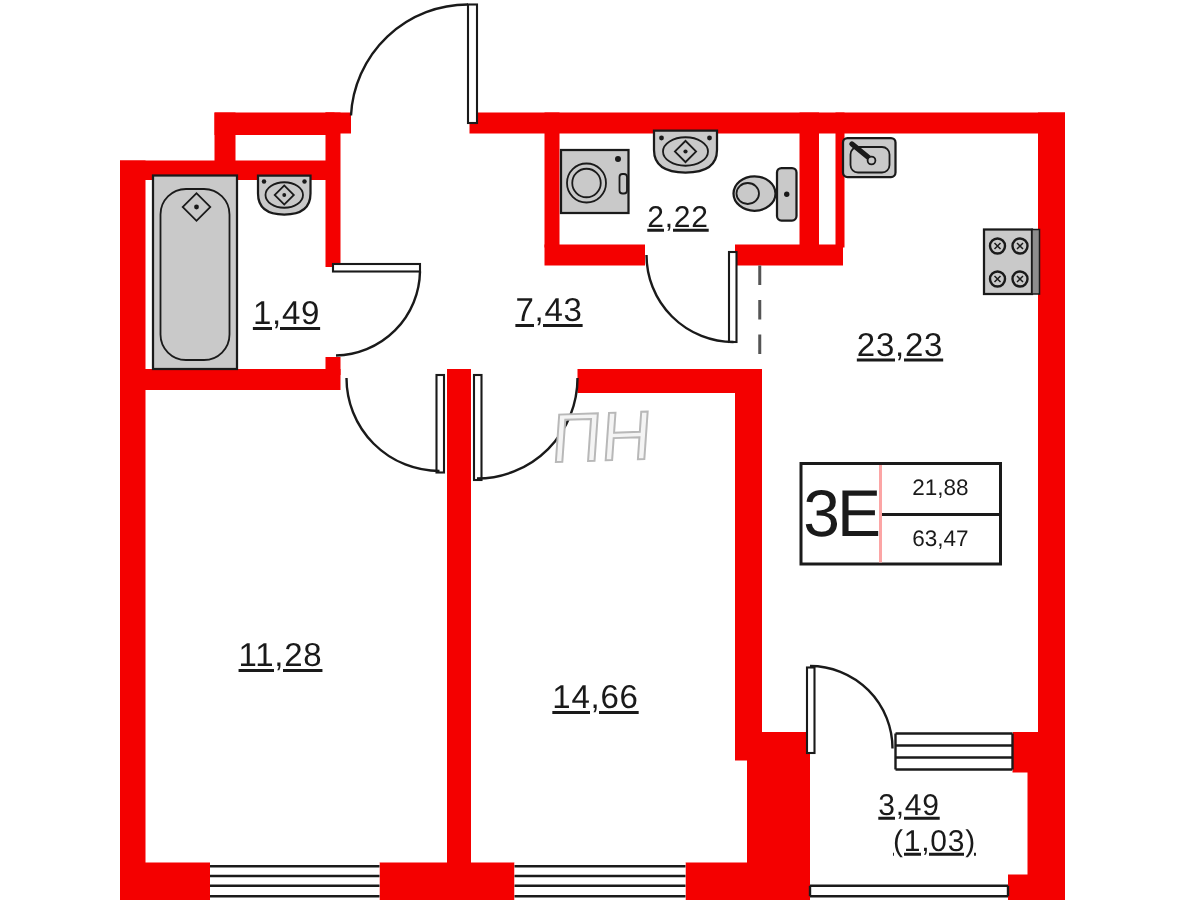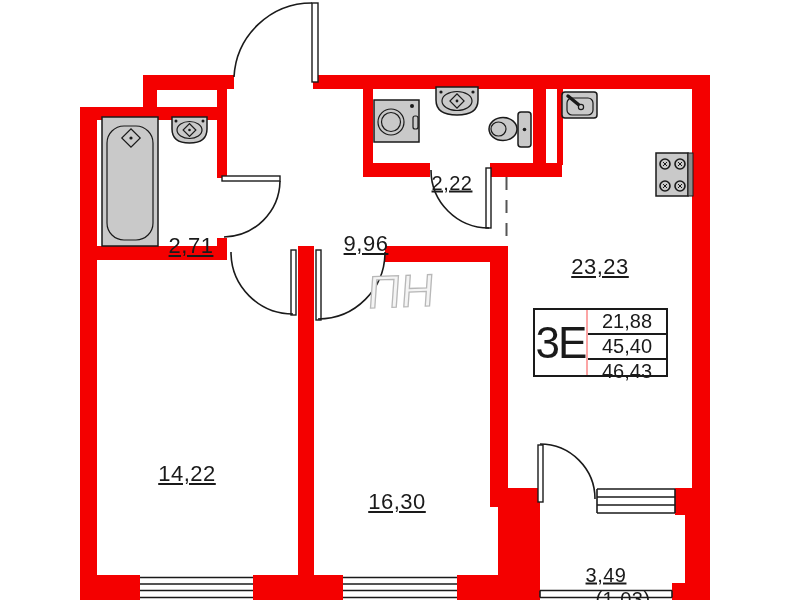--- a/index.html
+++ b/index.html
@@ -10,35 +10,34 @@
   #plan svg{position:absolute;left:0;top:0;}
   .wall{fill:var(--wall,#f40000);}
   .blk{stroke:#1a1a1a;stroke-width:1.6;fill:none;}
   .leaf{fill:#ffffff;stroke:#1a1a1a;stroke-width:1.4;}
   .fix{fill:var(--fixture,#c9c9c9);stroke:#1a1a1a;stroke-width:1.5;}
   .fixthin{fill:var(--fixture,#c9c9c9);stroke:#1a1a1a;stroke-width:1.2;}
   .area-label{
     position:absolute;transform:translate(-50%,-50%);
     font-size:22px;text-decoration:underline;white-space:nowrap;
     letter-spacing:0.5px;
-    margin-top:37px;
   }
   .area-label.small{font-size:20px;}
   #info-box{
     position:absolute;left:533px;top:308px;width:135px;height:69px;
     display:flex;border:2px solid #1a1a1a;background:#fff;box-sizing:border-box;
   }
   #info-type{
     width:53px;display:flex;align-items:center;justify-content:center;
     font-size:44px;letter-spacing:-2px;border-right:2px solid #fca5a5;box-sizing:border-box;
   }
   #info-rows{flex:1;display:flex;flex-direction:column;}
   #info-rows .irow{
     flex:1;display:flex;align-items:center;justify-content:center;
-    font-size:20px;border-bottom:2px solid #1a1a1a;box-sizing:border-box;
+    font-size:15px;border-bottom:2px solid #1a1a1a;box-sizing:border-box;
   }
   #info-rows .irow:last-child{border-bottom:none;}
   #watermark{
     position:absolute;left:368px;top:266px;font-size:46px;line-height:1.1;
     color:#f4f4f4;-webkit-text-stroke:1.3px #b8b8b8;
     transform:skewX(-6deg) rotate(-2deg);user-select:none;
   }
 </style>
 </head>
 <body>
@@ -190,33 +189,32 @@
       </g>
       <g stroke="#1a1a1a" stroke-width="1">
         <path d="M 663,162 l 4,4 M 667,162 l -4,4"></path>
         <path d="M 678,162 l 4,4 M 682,162 l -4,4"></path>
         <path d="M 663,184 l 4,4 M 667,184 l -4,4"></path>
         <path d="M 678,184 l 4,4 M 682,184 l -4,4"></path>
       </g>
     </g>
   </svg>
 
-  <div class="area-label" style="left:191px;top:209px">2,71</div>
-  <div class="area-label" style="left:366px;top:207px">9,96</div>
+  <div class="area-label" style="left:191px;top:209px">1,49</div>
+  <div class="area-label" style="left:366px;top:207px">7,43</div>
   <div class="area-label small" style="left:452px;top:146px">2,22</div>
   <div class="area-label" style="left:600px;top:230px">23,23</div>
-  <div class="area-label" style="left:187px;top:437px">14,22</div>
-  <div class="area-label" style="left:397px;top:465px">16,30</div>
+  <div class="area-label" style="left:187px;top:437px">11,28</div>
+  <div class="area-label" style="left:397px;top:465px">14,66</div>
   <div class="area-label small" style="left:606px;top:538px">3,49</div>
   <div class="area-label small" style="left:623px;top:562px">(1,03)</div>
 
   <div id="info-box">
     <div id="info-type">3Е</div>
     <div id="info-rows">
       <div class="irow">21,88</div>
-      <div class="irow">45,40</div>
-      <div class="irow">46,43</div>
+      <div class="irow">63,47</div>
     </div>
   </div>
 
   <div id="watermark">ПН</div>
 
 </div>
 
 </body></html>

